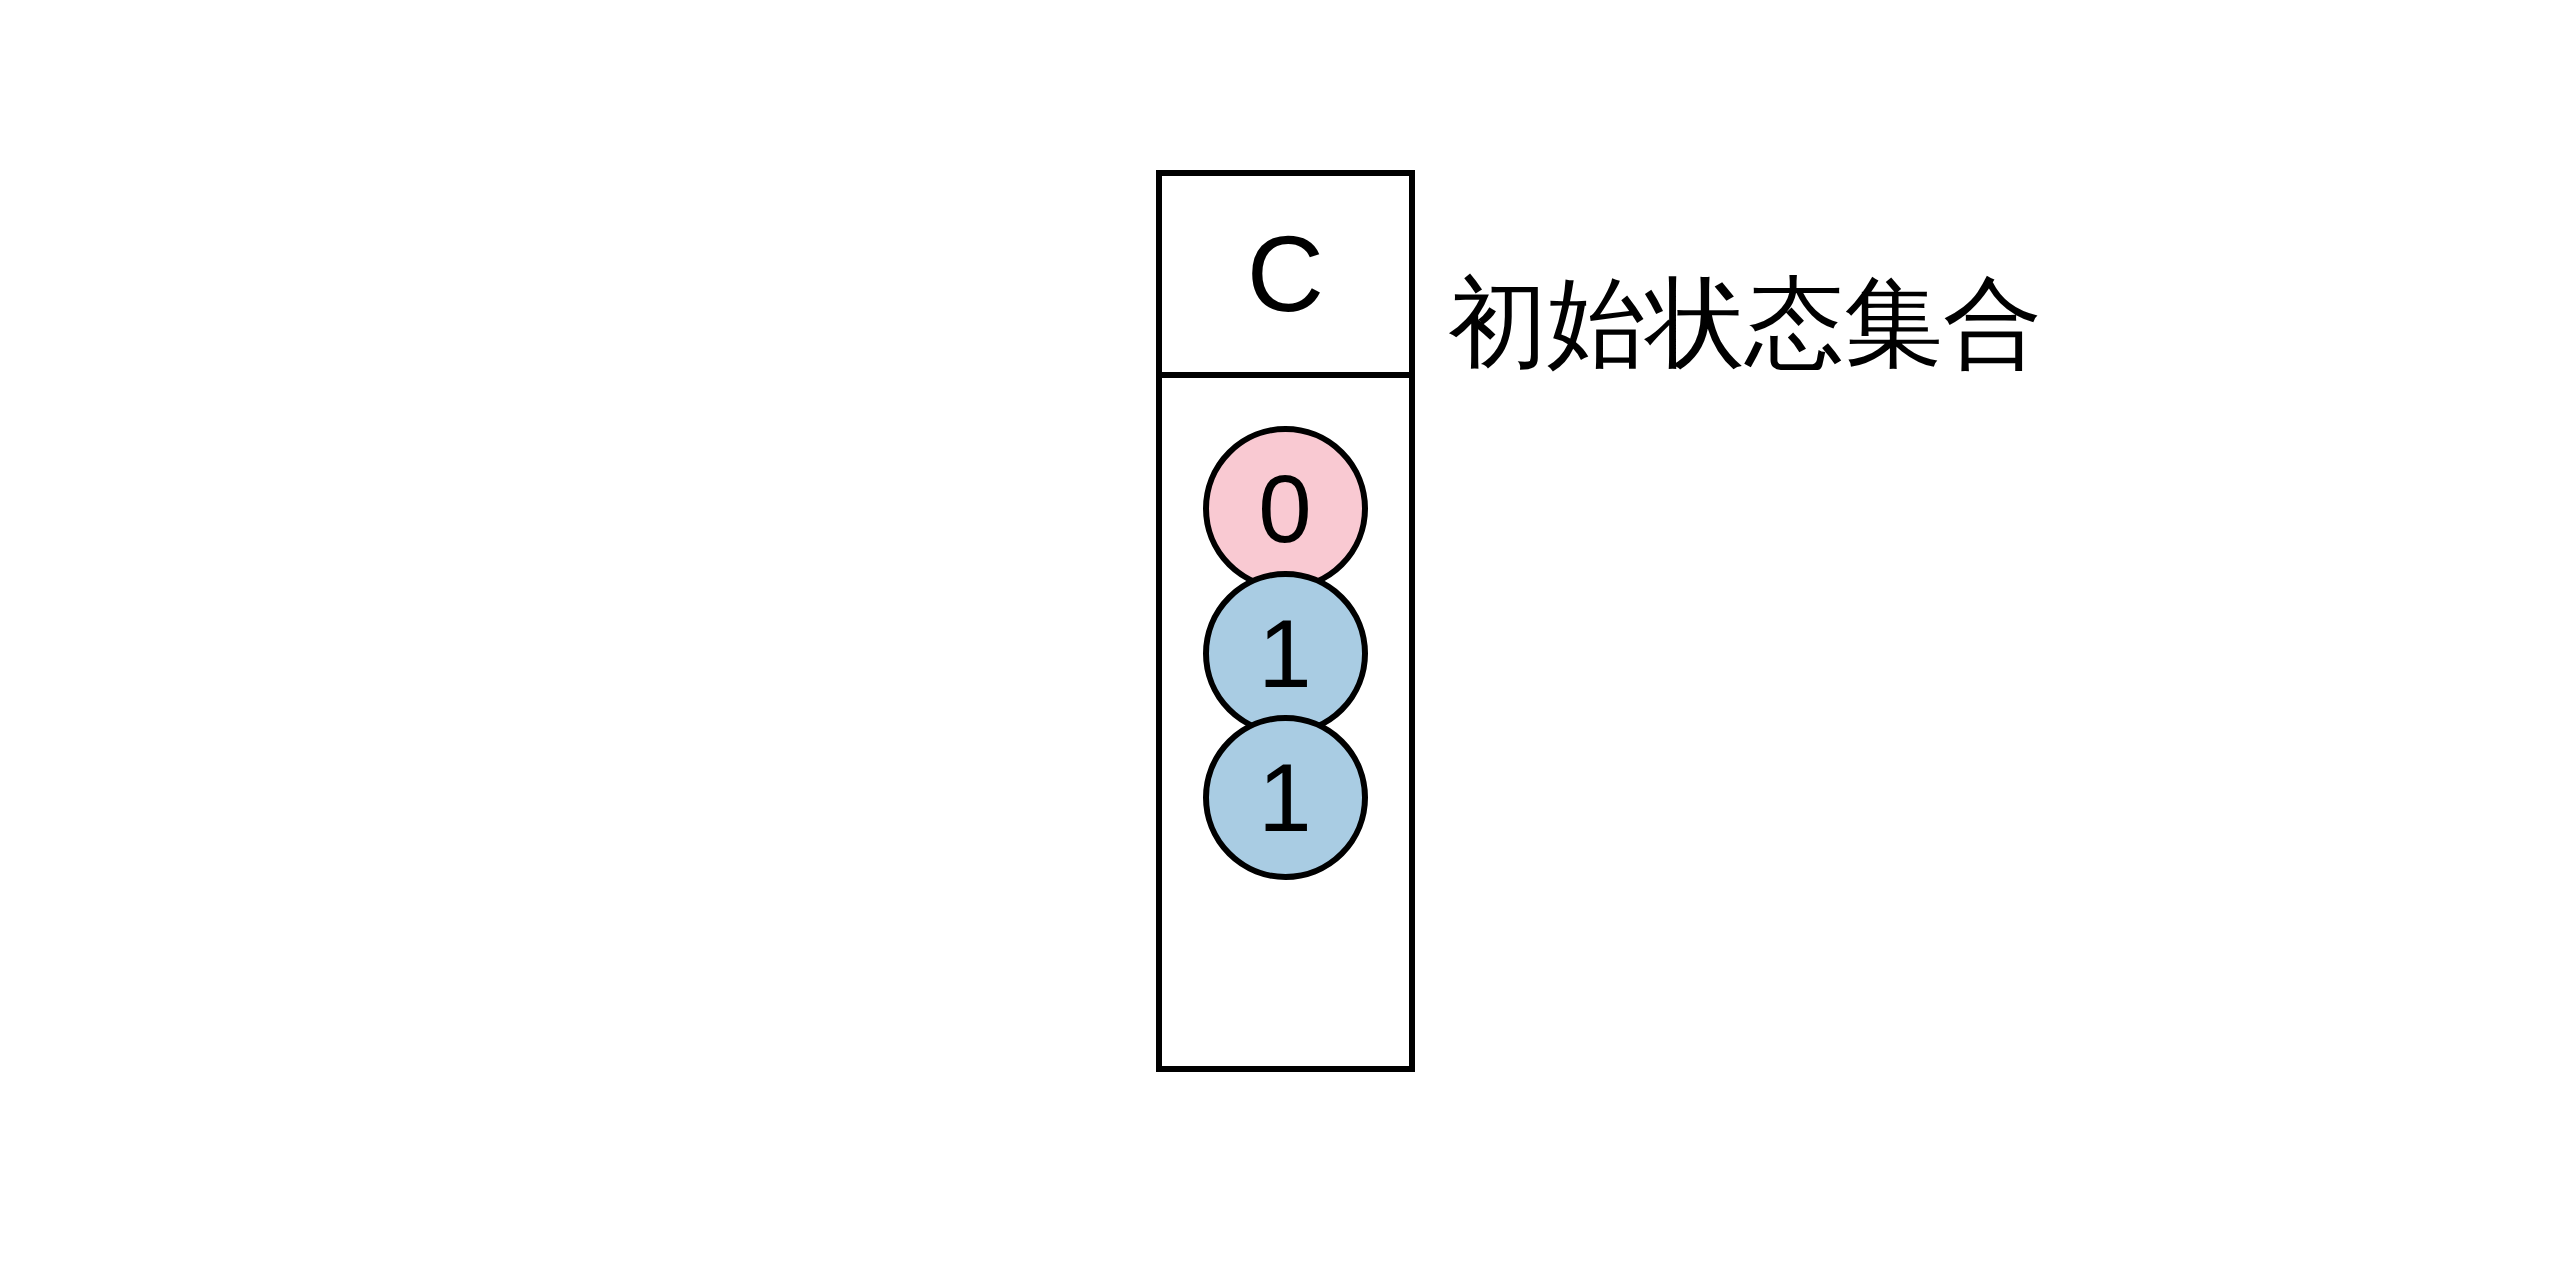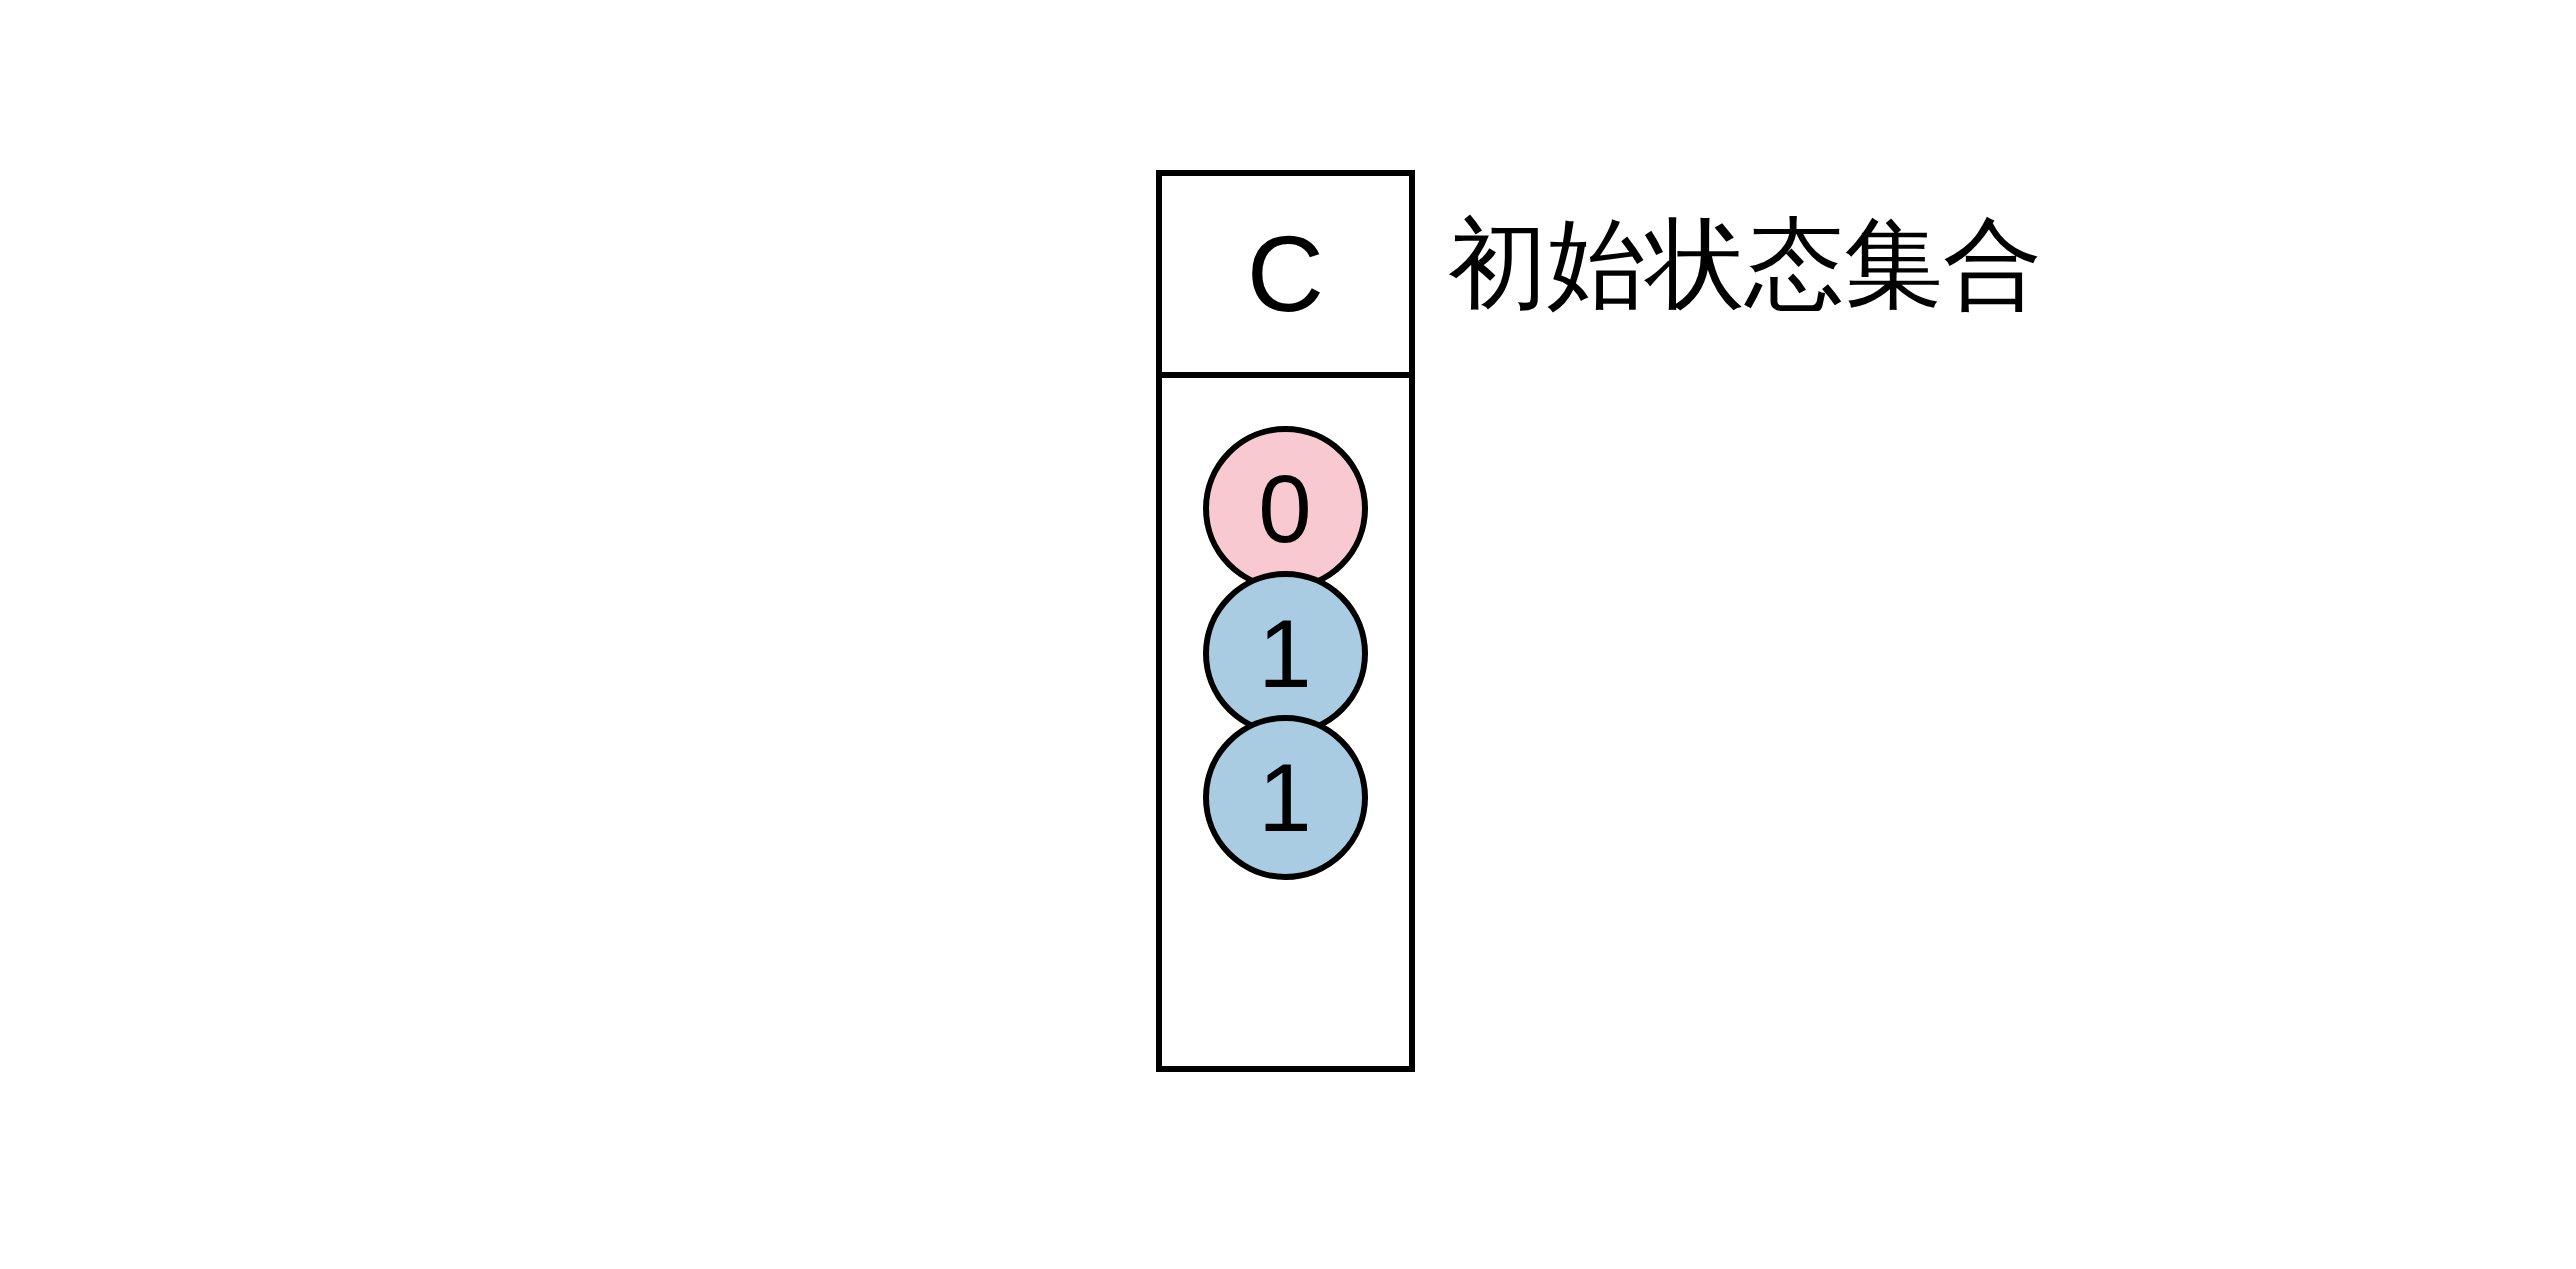--- a/index.html
+++ b/index.html
@@ -75,24 +75,24 @@
   }
 
   .state-node.pos-0 { top: 48px; }
   .state-node.pos-1 { top: 193px; }
   .state-node.pos-2 { top: 337px; }
 
   
   .annotation {
     position: absolute;
     left: 1448px;
-    top: 162px;
+    top: 170px;
     height: 202px;
     display: flex;
-    align-items: center;
+    align-items: flex-end;
   }
   .annotation-text {
     font-size: 99px;
     line-height: 1;
     color: #000000;
     white-space: nowrap;
     font-weight: 400;
   }
 </style>
 </head>

